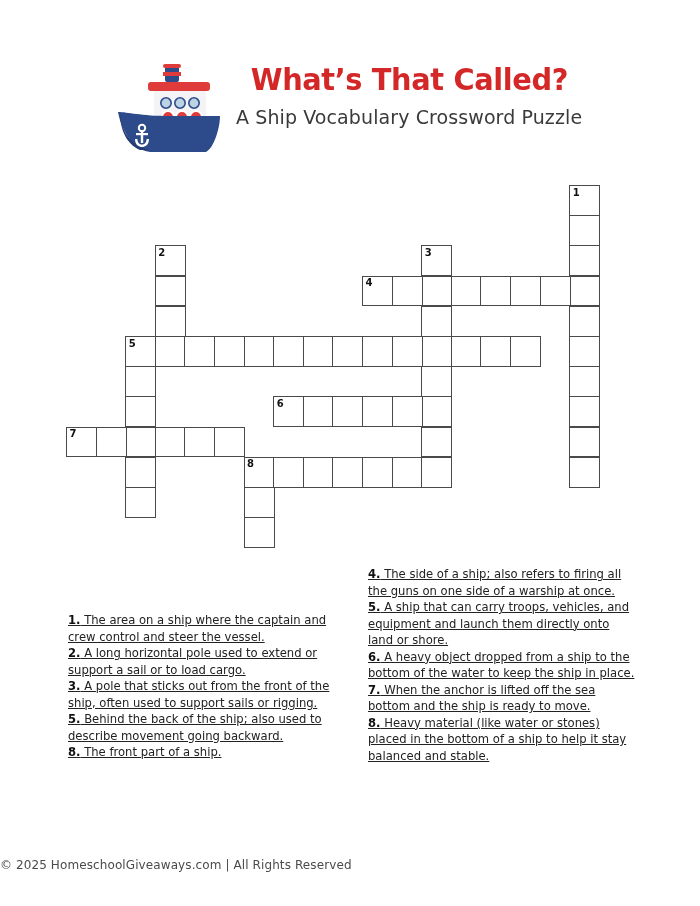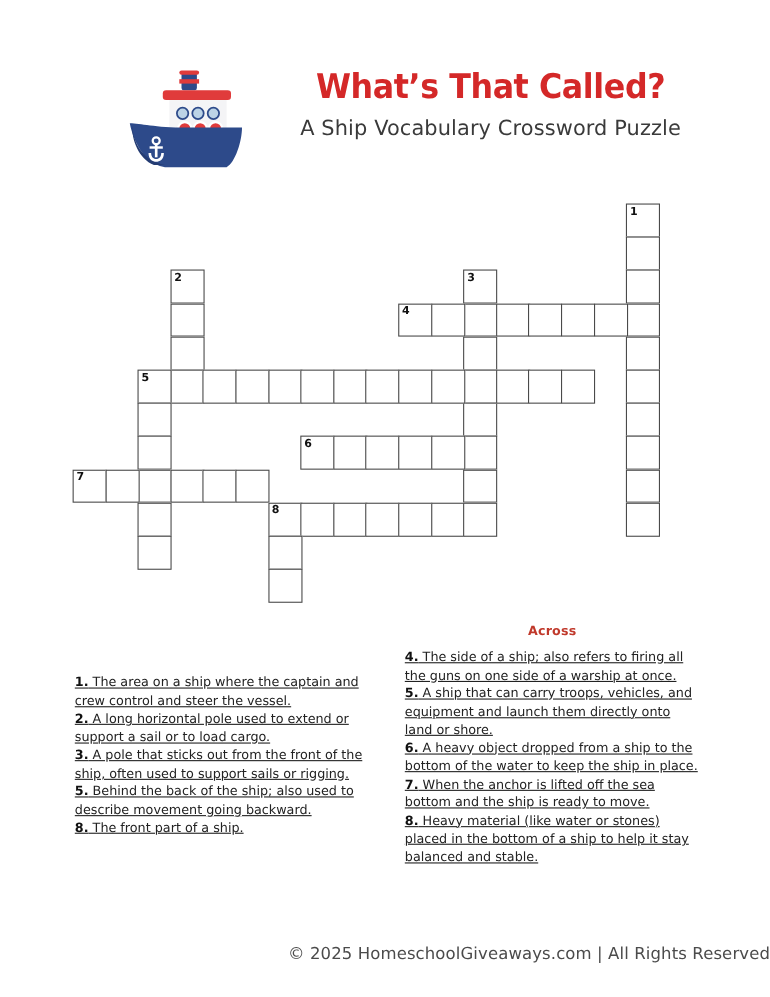--- a/index.html
+++ b/index.html
@@ -6,21 +6,21 @@
   body{
     width:700px;height:906px;background:#ffffff;
     font-family:"DejaVu Sans","Liberation Sans",sans-serif;
     position:relative;overflow:hidden;
   }
   .page{position:absolute;inset:0;}
 
   
   .header{position:absolute;left:0;top:52px;width:700px;height:110px;}
   .boat{position:absolute;left:110px;top:8px;width:130px;height:100px;}
-  .title-wrap{position:absolute;left:236px;top:10px;width:420px;text-align:center;}
+  .title-wrap{position:absolute;left:236px;top:10px;width:420px;text-align:left;}
   .title{
     font-family:"DejaVu Sans","Liberation Sans",sans-serif;
     font-size:31px;font-weight:bold;color:#d42828;
     letter-spacing:-0.4px;line-height:1.1;margin:0;
     transform:scaleX(0.93);transform-origin:center;
   }
   .subtitle{
     font-size:19px;color:#3a3a3a;margin:10px 0 0 0;font-weight:400;
     letter-spacing:0.1px;
   }
@@ -48,22 +48,22 @@
   }
   .clue{
     font-size:11.6px;color:#222;line-height:16.5px;margin:0;
     text-align:left;
     text-decoration:underline;
   }
   .clue b{font-weight:bold;color:#111;}
 
   
   .footer{
-    position:absolute;left:0;top:858px;width:700px;text-align:right;
-    font-size:15px;color:#4b4b4b;letter-spacing:0.1px;
+    position:absolute;left:0;top:858px;width:700px;text-align:left;
+    font-size:12px;color:#4b4b4b;letter-spacing:0.1px;
   }
 </style>
 </head>
 <body>
 
 <div class="page">
 
   <div class="header">
 
     <div class="boat">
@@ -182,21 +182,20 @@
       <div class="cell" style="left: 362px; top: 456.8px; width: 31px; height: 30.8px;"></div>
       <div class="cell" style="left: 391.6px; top: 456.8px; width: 31px; height: 30.8px;"></div>
       <div class="cell" style="left: 421.2px; top: 456.8px; width: 31px; height: 30.8px;"></div>
       <div class="cell" style="left: 243.6px; top: 487px; width: 31px; height: 30.8px;"></div>
       <div class="cell" style="left: 243.6px; top: 517.2px; width: 31px; height: 30.8px;"></div>
     </div>
 
   <div class="clues">
 
     <div class="clue-col across">
-      <p class="clue-head">Across</p>
       <p class="clue" id="across-list"><b>4.</b><span> The side of a ship; also refers to firing all the guns on one side of a warship at once.</span><br><b>5.</b><span> A ship that can carry troops, vehicles, and equipment and launch them directly onto land or shore.</span><br><b>6.</b><span> A heavy object dropped from a ship to the bottom of the water to keep the ship in place.</span><br><b>7.</b><span> When the anchor is lifted off the sea bottom and the ship is ready to move.</span><br><b>8.</b><span> Heavy material (like water or stones) placed in the bottom of a ship to help it stay balanced and stable.</span></p>
     </div>
 
     <div class="clue-col down">
       <p class="clue" id="down-list"><b>1.</b><span> The area on a ship where the captain and crew control and steer the vessel.</span><br><b>2.</b><span> A long horizontal pole used to extend or support a sail or to load cargo.</span><br><b>3.</b><span> A pole that sticks out from the front of the ship, often used to support sails or rigging.</span><br><b>5.</b><span> Behind the back of the ship; also used to describe movement going backward.</span><br><b>8.</b><span> The front part of a ship.</span></p>
     </div>
   </div>
 
   <div class="footer">© 2025 HomeschoolGiveaways.com |  All Rights Reserved</div>
 

